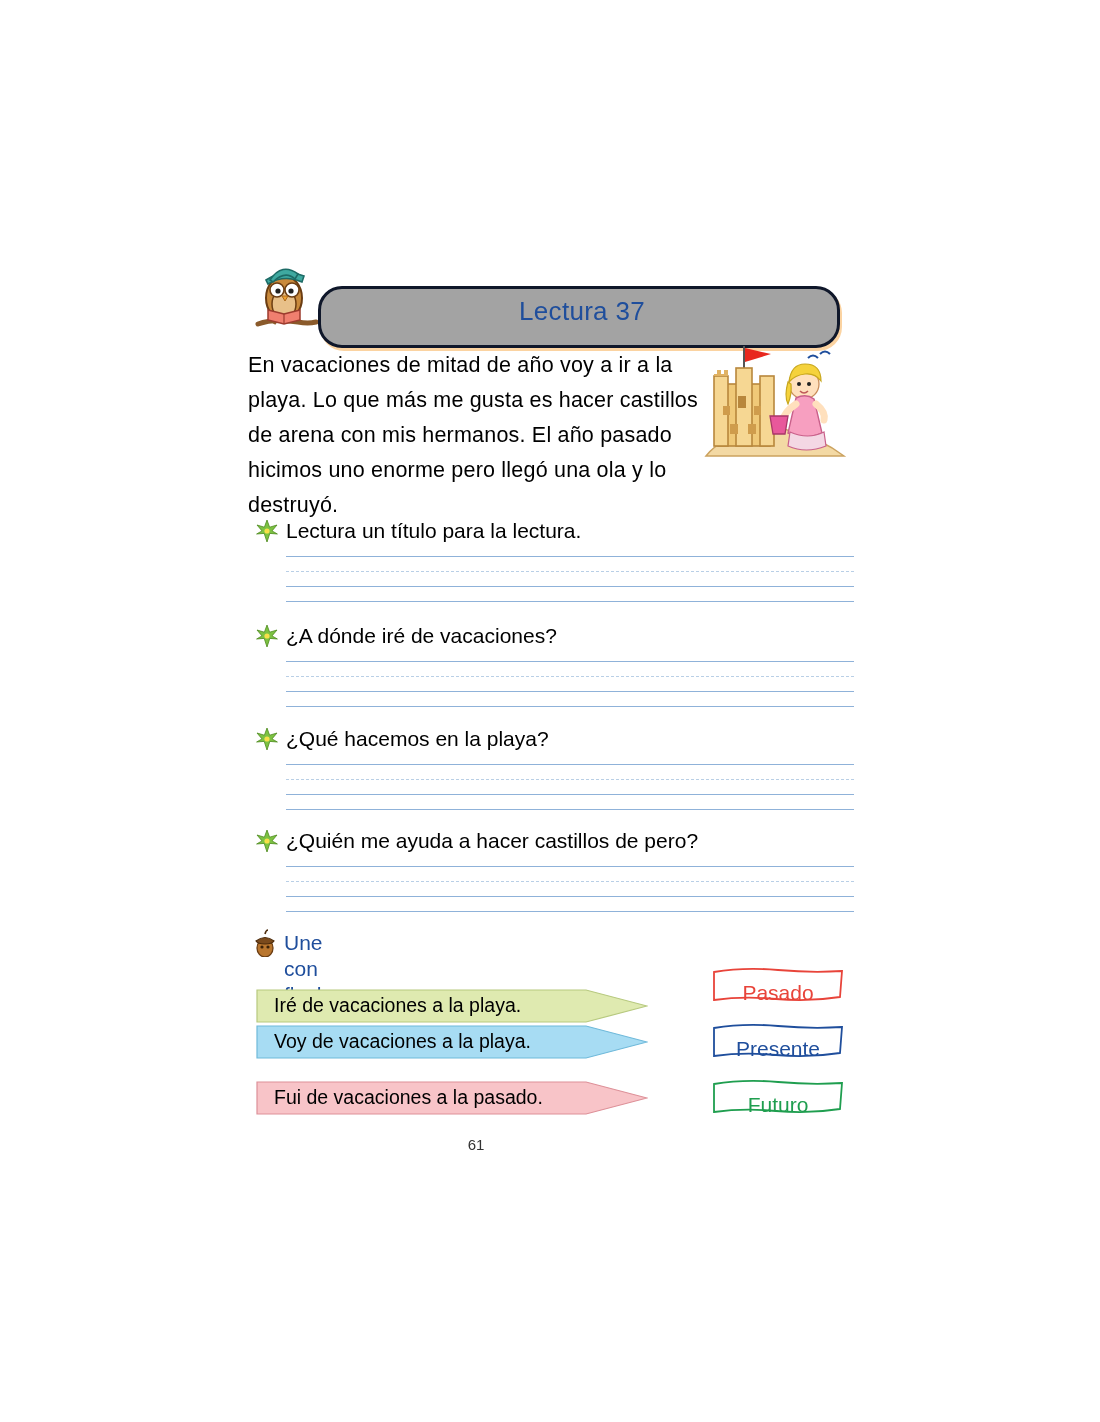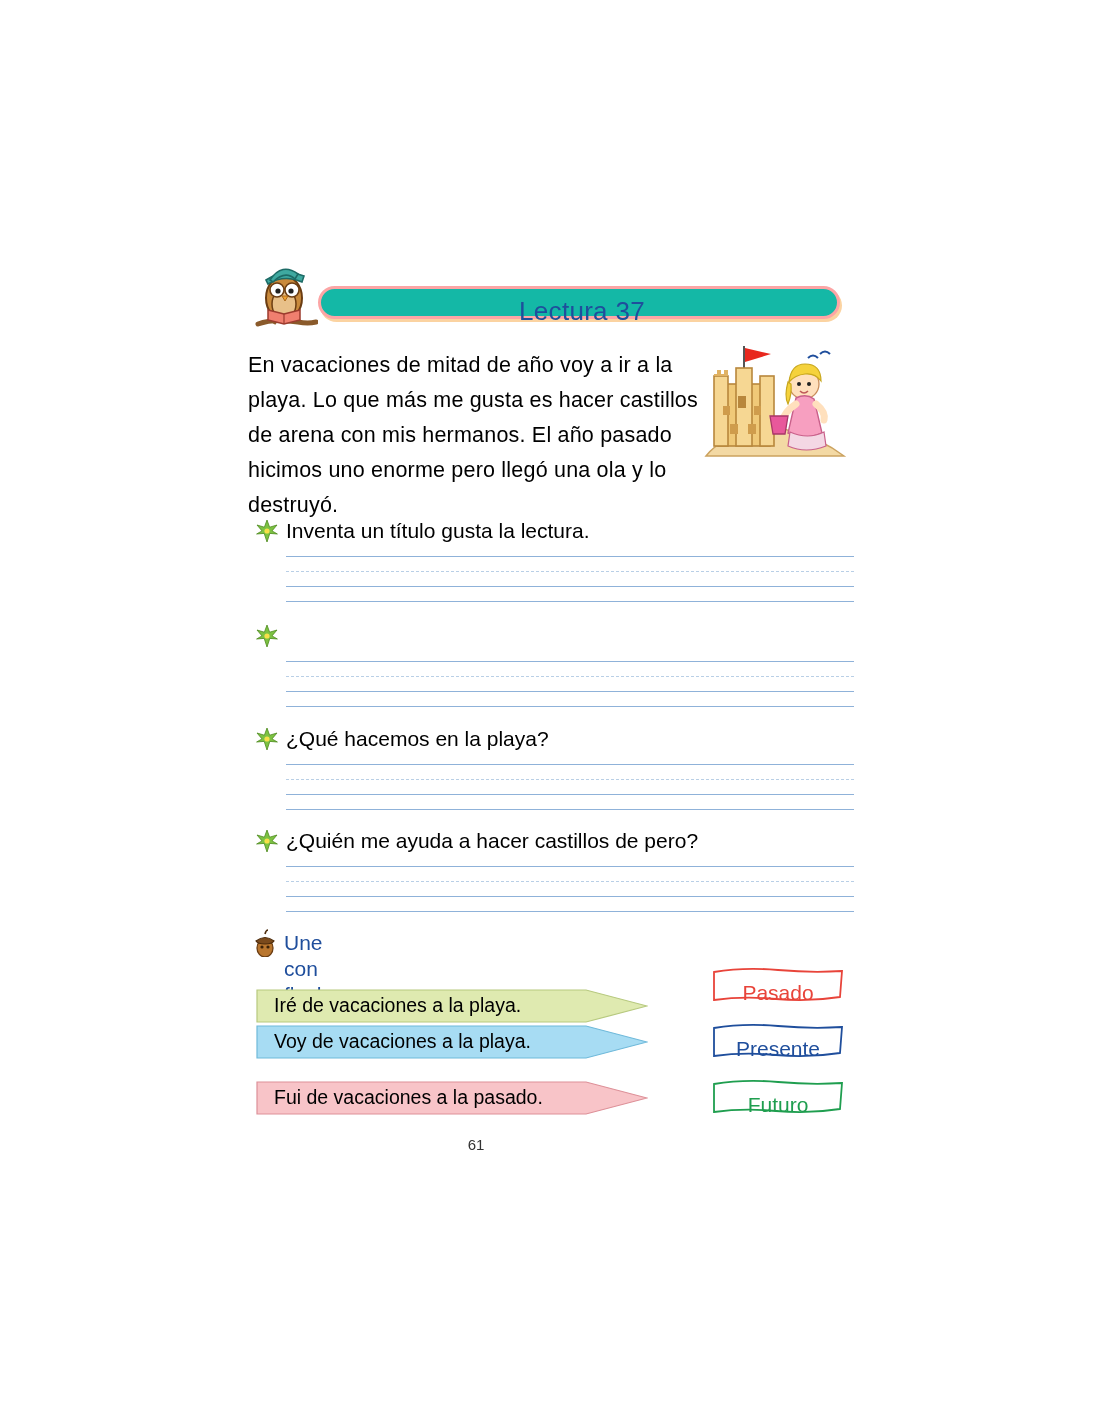--- a/index.html
+++ b/index.html
@@ -26,24 +26,24 @@
     left: 248px;
     top: 286px;
     width: 592px;
     height: 48px;
   }
   .header-bar {
     position: absolute;
     left: 70px;
     top: 0;
     width: 522px;
-    height: 33px;
-    border: 3px solid #fca5a5;
+    height: 62px;
+    border: 3px solid #0f172a;
     border-radius: 24px;
-    background: #14b8a6;
+    background: #a3a3a3;
     box-shadow: 2px 3px 0 #fbd3a1;
   }
   .header-title {
     position: absolute;
     left: 0;
     top: 0;
     width: 522px;
     height: 46px;
     line-height: 44px;
     text-align: center;
@@ -267,35 +267,36 @@
     </svg>
   </div>
 
   <div class="q" style="top:518px">
     <span class="star">
       <svg width="22" height="22" viewBox="0 0 22 22">
         <path d="M11 0 l2.6 7.2 L21 5 l-5 5.9 L21.4 14 l-7.6 -.6 L11 22 l-2.8 -8.6 L.6 14 l5.4 -3.1 L1 5 l7.4 2.2 z" fill="#7cc242" stroke="#4e8a1e" stroke-width="0.8"></path>
         <circle cx="11" cy="11" r="2.6" fill="#f7e04a"></circle>
       </svg>
     </span>
-    <span class="qtext">Inventa un título gusta la lectura.</span>
+    <span class="qtext">Lectura un título para la lectura.</span>
   </div>
   <div class="lines" style="top:556px">
     <div class="frame"></div>
     <div class="ln dash" style="top:15px"></div>
     <div class="ln" style="top:30px"></div>
   </div>
 
   <div class="q" style="top:623px">
     <span class="star">
       <svg width="22" height="22" viewBox="0 0 22 22">
         <path d="M11 0 l2.6 7.2 L21 5 l-5 5.9 L21.4 14 l-7.6 -.6 L11 22 l-2.8 -8.6 L.6 14 l5.4 -3.1 L1 5 l7.4 2.2 z" fill="#7cc242" stroke="#4e8a1e" stroke-width="0.8"></path>
         <circle cx="11" cy="11" r="2.6" fill="#f7e04a"></circle>
       </svg>
     </span>
+    <span class="qtext">¿A dónde iré de vacaciones?</span>
   </div>
   <div class="lines" style="top:661px">
     <div class="frame"></div>
     <div class="ln dash" style="top:15px"></div>
     <div class="ln" style="top:30px"></div>
   </div>
 
   <div class="q" style="top:726px">
     <span class="star">
       <svg width="22" height="22" viewBox="0 0 22 22">

